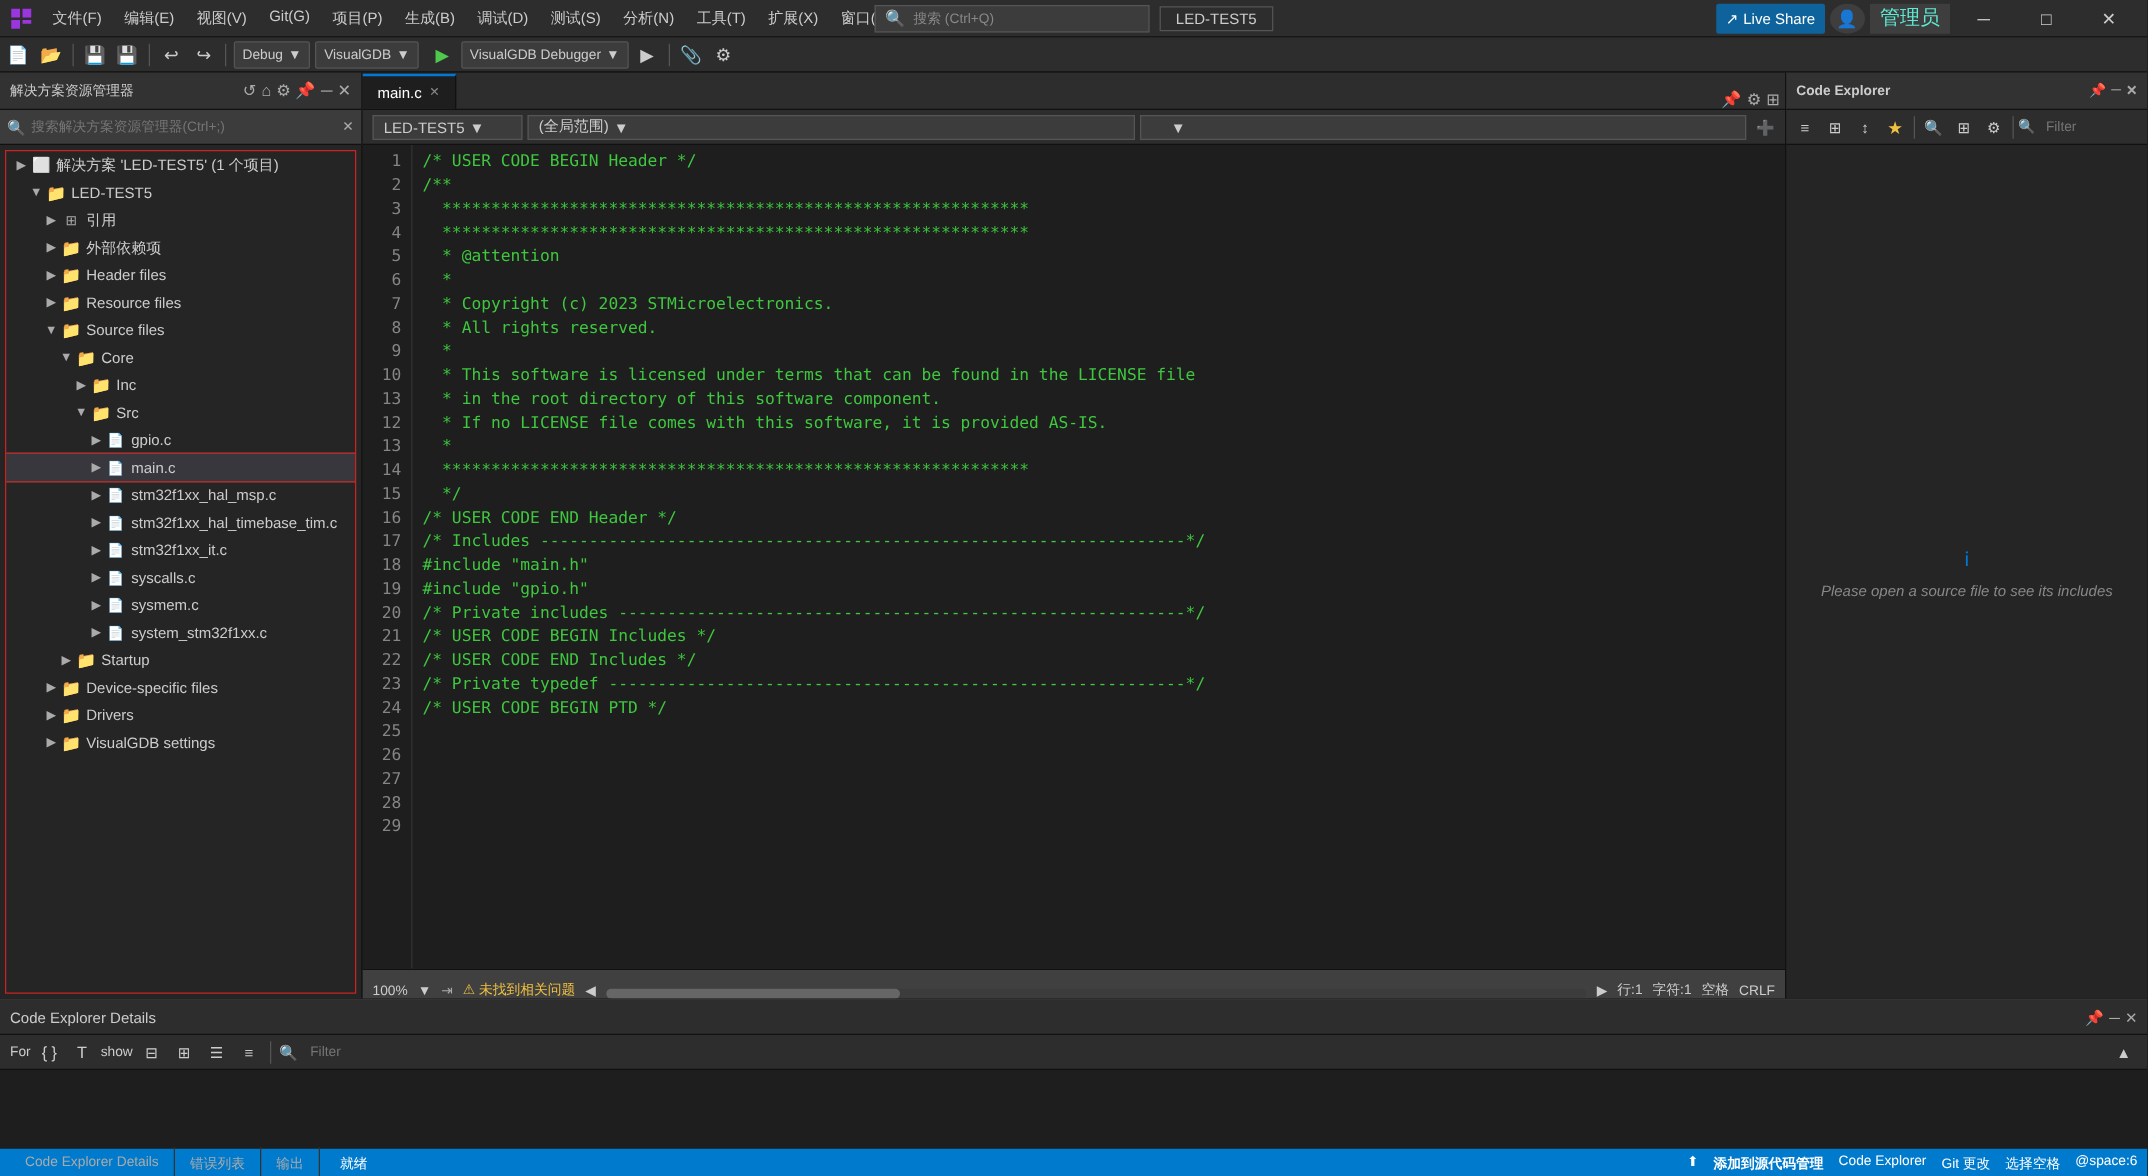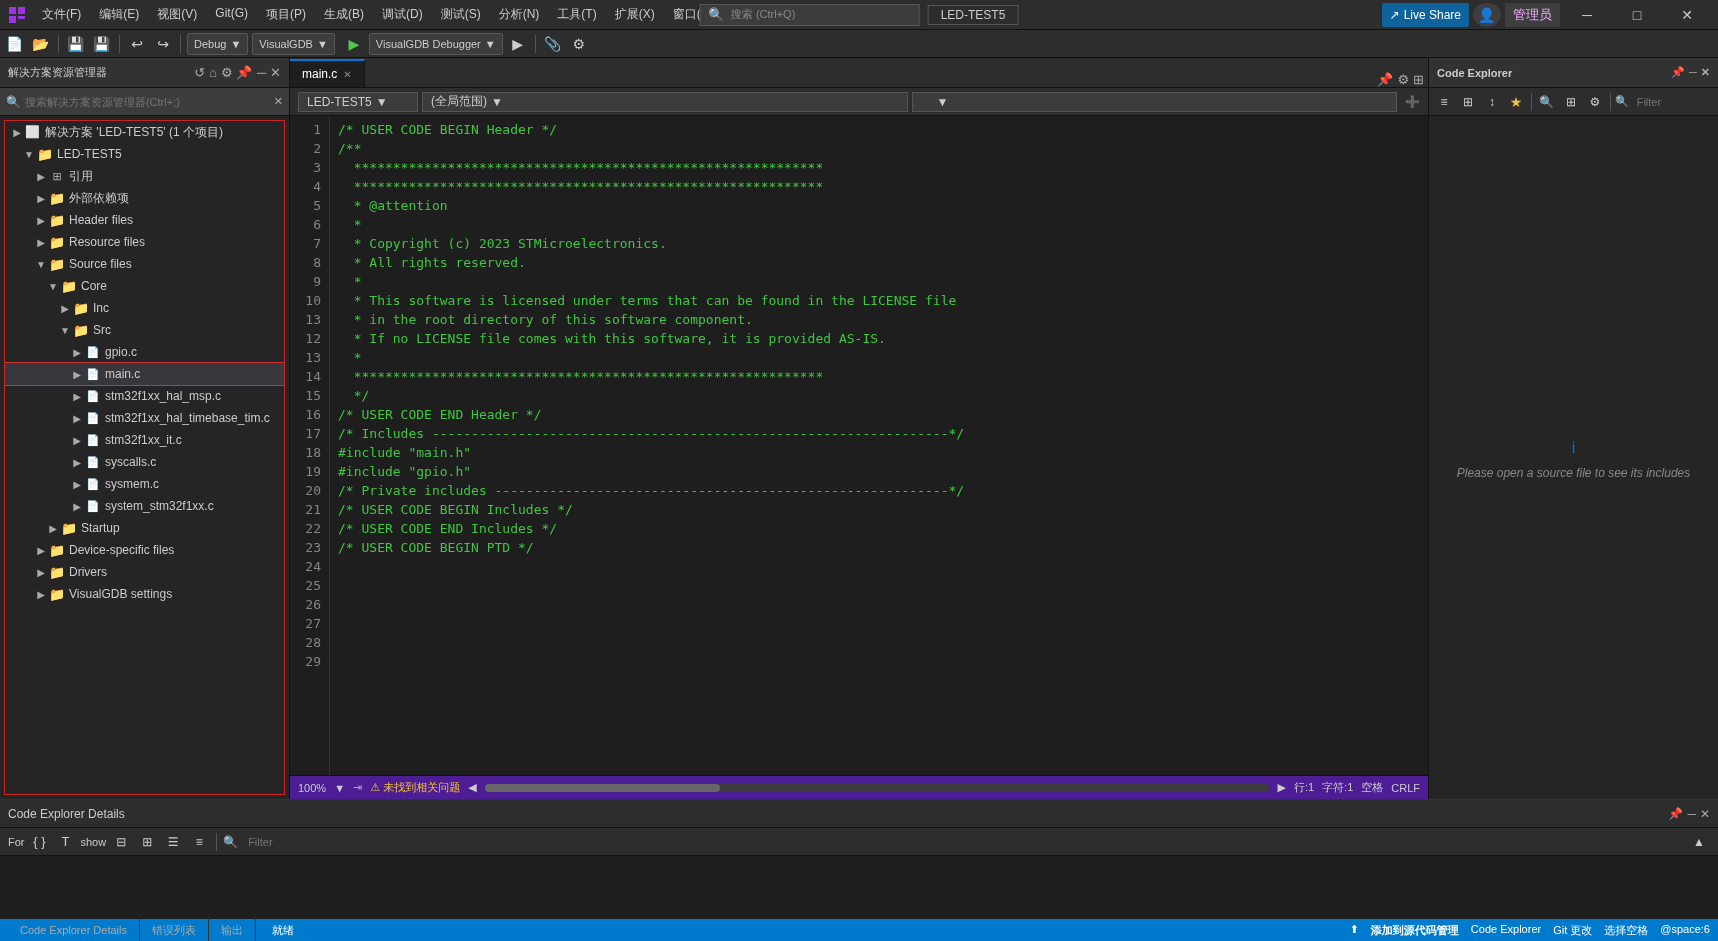--- a/index.html
+++ b/index.html
@@ -410,22 +410,22 @@
       color: white;
       font-size: 12px;
       cursor: pointer;
       height: 24px;
       border-radius: 2px;
     }
 
     .admin-btn {
       padding: 2px 8px;
       background: #3e3e3e;
-      color: #f0abfc;
-      font-size: 13px;
+      color: #5eead4;
+      font-size: 16px;
       cursor: pointer;
       height: 24px;
       display: flex;
       align-items: center;
     }
   </style>
 </head>
 <body>
 
 <div class="title-bar">
@@ -748,25 +748,26 @@
           <div class="code-line">/* USER CODE END Header */</div>
           <div class="code-line">/* Includes ------------------------------------------------------------------*/</div>
           <div class="code-line">#include "main.h"</div>
           <div class="code-line">#include "gpio.h"</div>
           <div class="code-line"></div>
           <div class="code-line">/* Private includes ----------------------------------------------------------*/</div>
           <div class="code-line">/* USER CODE BEGIN Includes */</div>
           <div class="code-line"></div>
           <div class="code-line">/* USER CODE END Includes */</div>
           <div class="code-line"></div>
+          <div class="code-line">/* Private typedef -----------------------------------------------------------*/</div>
           <div class="code-line">/* USER CODE BEGIN PTD */</div>
         </div>
     </div>
 
-    <div style="height:24px;background:#4c1d95;display:flex;align-items:center;padding:0 8px;gap:8px;font-size:11px;color:#ccc;border-top:1px solid #111;flex-shrink:0;">
+    <div style="height:24px;background:#404040;display:flex;align-items:flex-end;padding:0 8px;gap:8px;font-size:11px;color:#ccc;border-top:1px solid #111;flex-shrink:0;">
       <span>100%</span>
       <span style="cursor:pointer;">▼</span>
       <span style="color:#aaa;">⇥</span>
       <span style="color:#f0c040;">⚠ 未找到相关问题</span>
       <span style="cursor:pointer;">◀</span>
       <div style="flex:1;height:8px;background:#3c3c3c;border-radius:4px;">
         <div style="width:30%;height:8px;background:#666;border-radius:4px;"></div>
       </div>
       <span style="cursor:pointer;">▶</span>
       <span>行:1</span>

